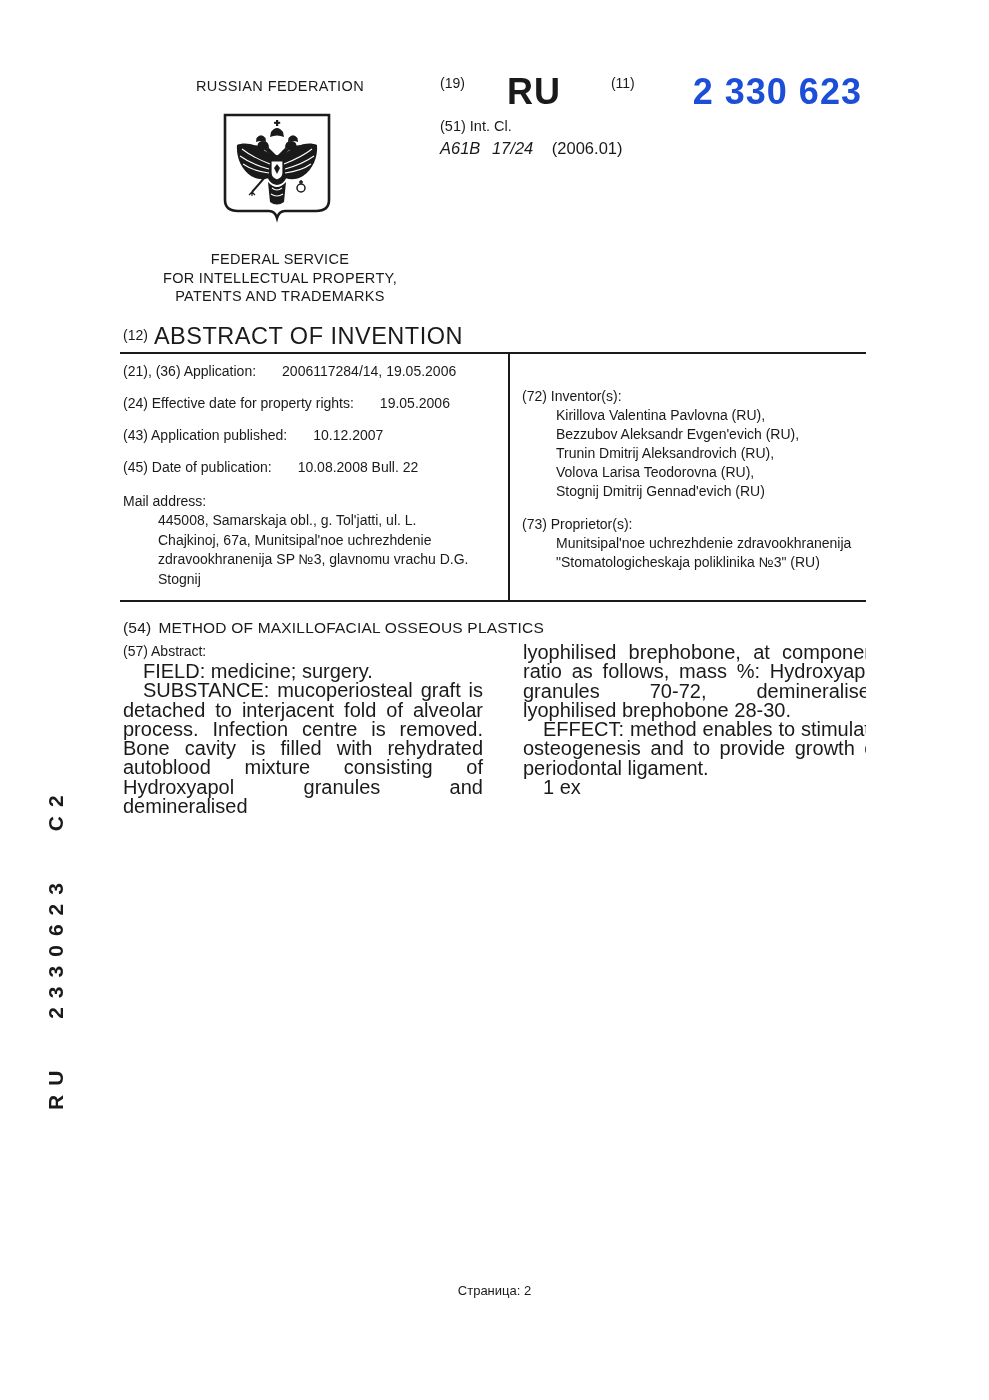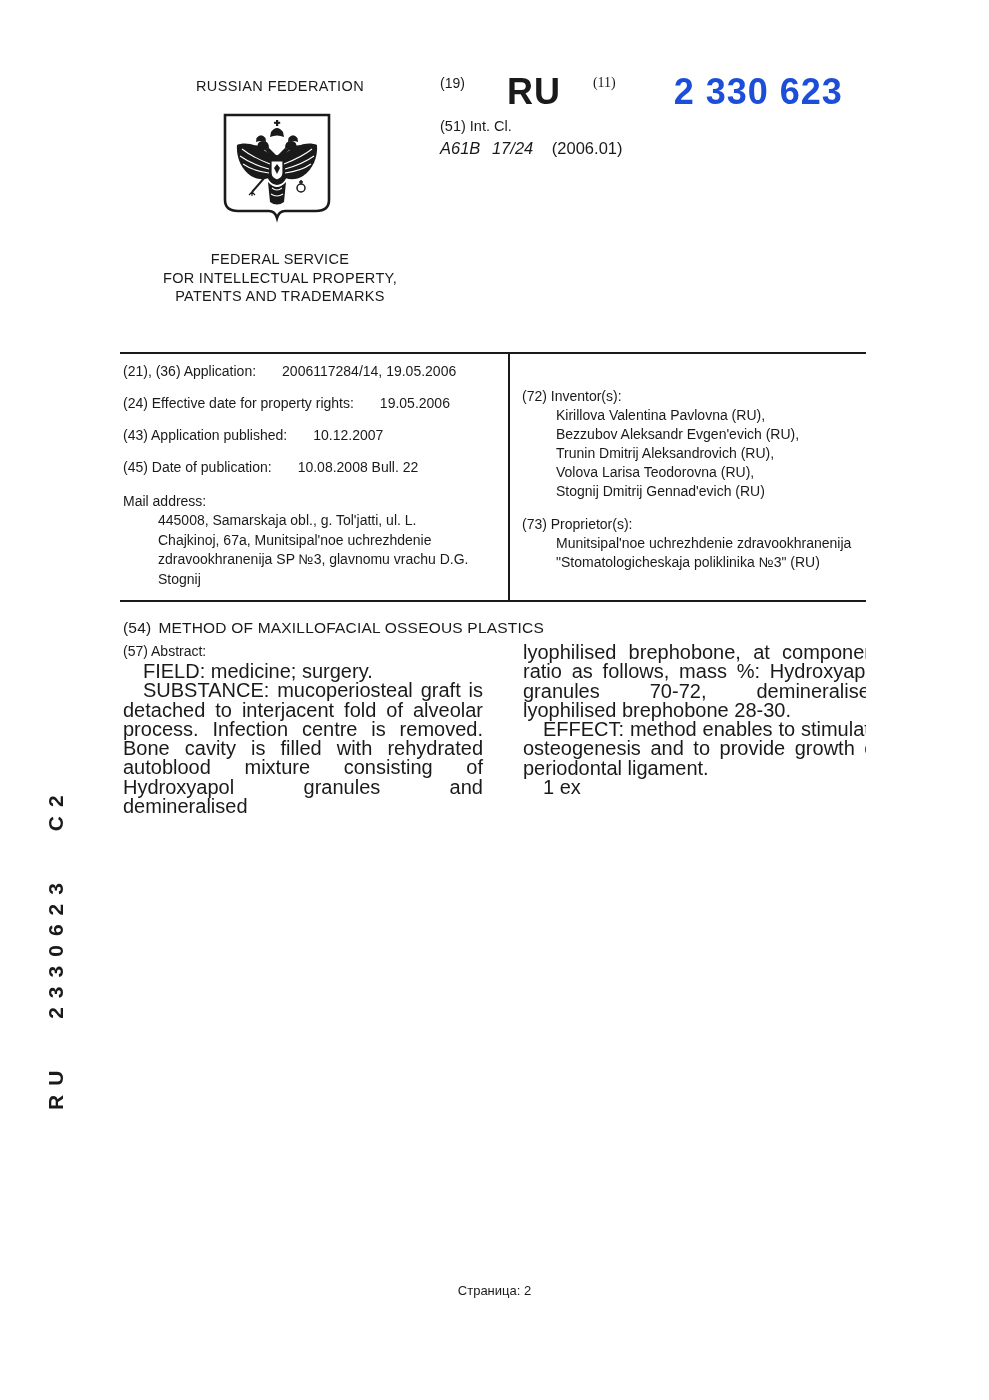--- a/index.html
+++ b/index.html
@@ -12,21 +12,21 @@
   
   .country { left:130px; top:78px; width:300px; text-align:center; font-size:14.5px; letter-spacing:0.4px; }
   .emblem { left:222px; top:112px; width:110px; height:122px; }
   .authority { left:95px; top:250px; width:370px; text-align:center; font-size:14.5px; line-height:18.5px; letter-spacing:0.3px; }
 
   
   .publine { left:440px; top:72px; display:flex; align-items:flex-start; white-space:nowrap;gap:32px; }
   .sup { font-size:14px; line-height:18px; padding-top:2px; }
   .big { font-size:36px; font-weight:700; line-height:40px; letter-spacing:1px; }
   .ru-code { margin-left:10px; }
-  .sup-11 { margin-left:0;font-family:Liberation Serif, serif; }
+  .sup-11 { margin-left:18px; }
   .pub-num { margin-left:26px; }
   .kind { margin-left:20px; }
   .intcl-label { left:440px; top:118px; font-size:14.5px; }
   .intcl-line { left:440px; top:139px; font-size:16.5px; }
   .intcl-val { font-style:italic; word-spacing:7px; }
   .intcl-ver { margin-left:14px; font-style:normal; }
 
   
   .sec12 { left:123px; top:323px; display:flex; align-items:flex-start; }
   .sec12 .sup { padding-top:3px; }
@@ -125,20 +125,24 @@
     <span class="sup">(13)</span>
     <span class="big kind">C2</span>
   </div>
 
   <div class="abs intcl-label">(51) Int. Cl.</div>
   <div class="abs intcl-line">
     <span class="intcl-val">A61B 17/24</span>
     <span class="intcl-ver">(2006.01)</span>
   </div>
 
+  <div class="abs sec12">
+    <span class="sup">(12)</span>
+    <span class="sec12-title">ABSTRACT OF INVENTION</span>
+  </div>
 
   <div class="abs hline hr-top"></div>
   <div class="abs vline"></div>
   <div class="abs hline hr-bottom"></div>
 
   <div class="abs biblio-left">
     <div class="row">
       <span>(21), (36) Application:</span><span class="val">2006117284/14, 19.05.2006</span>
     </div>
     <div class="row">

